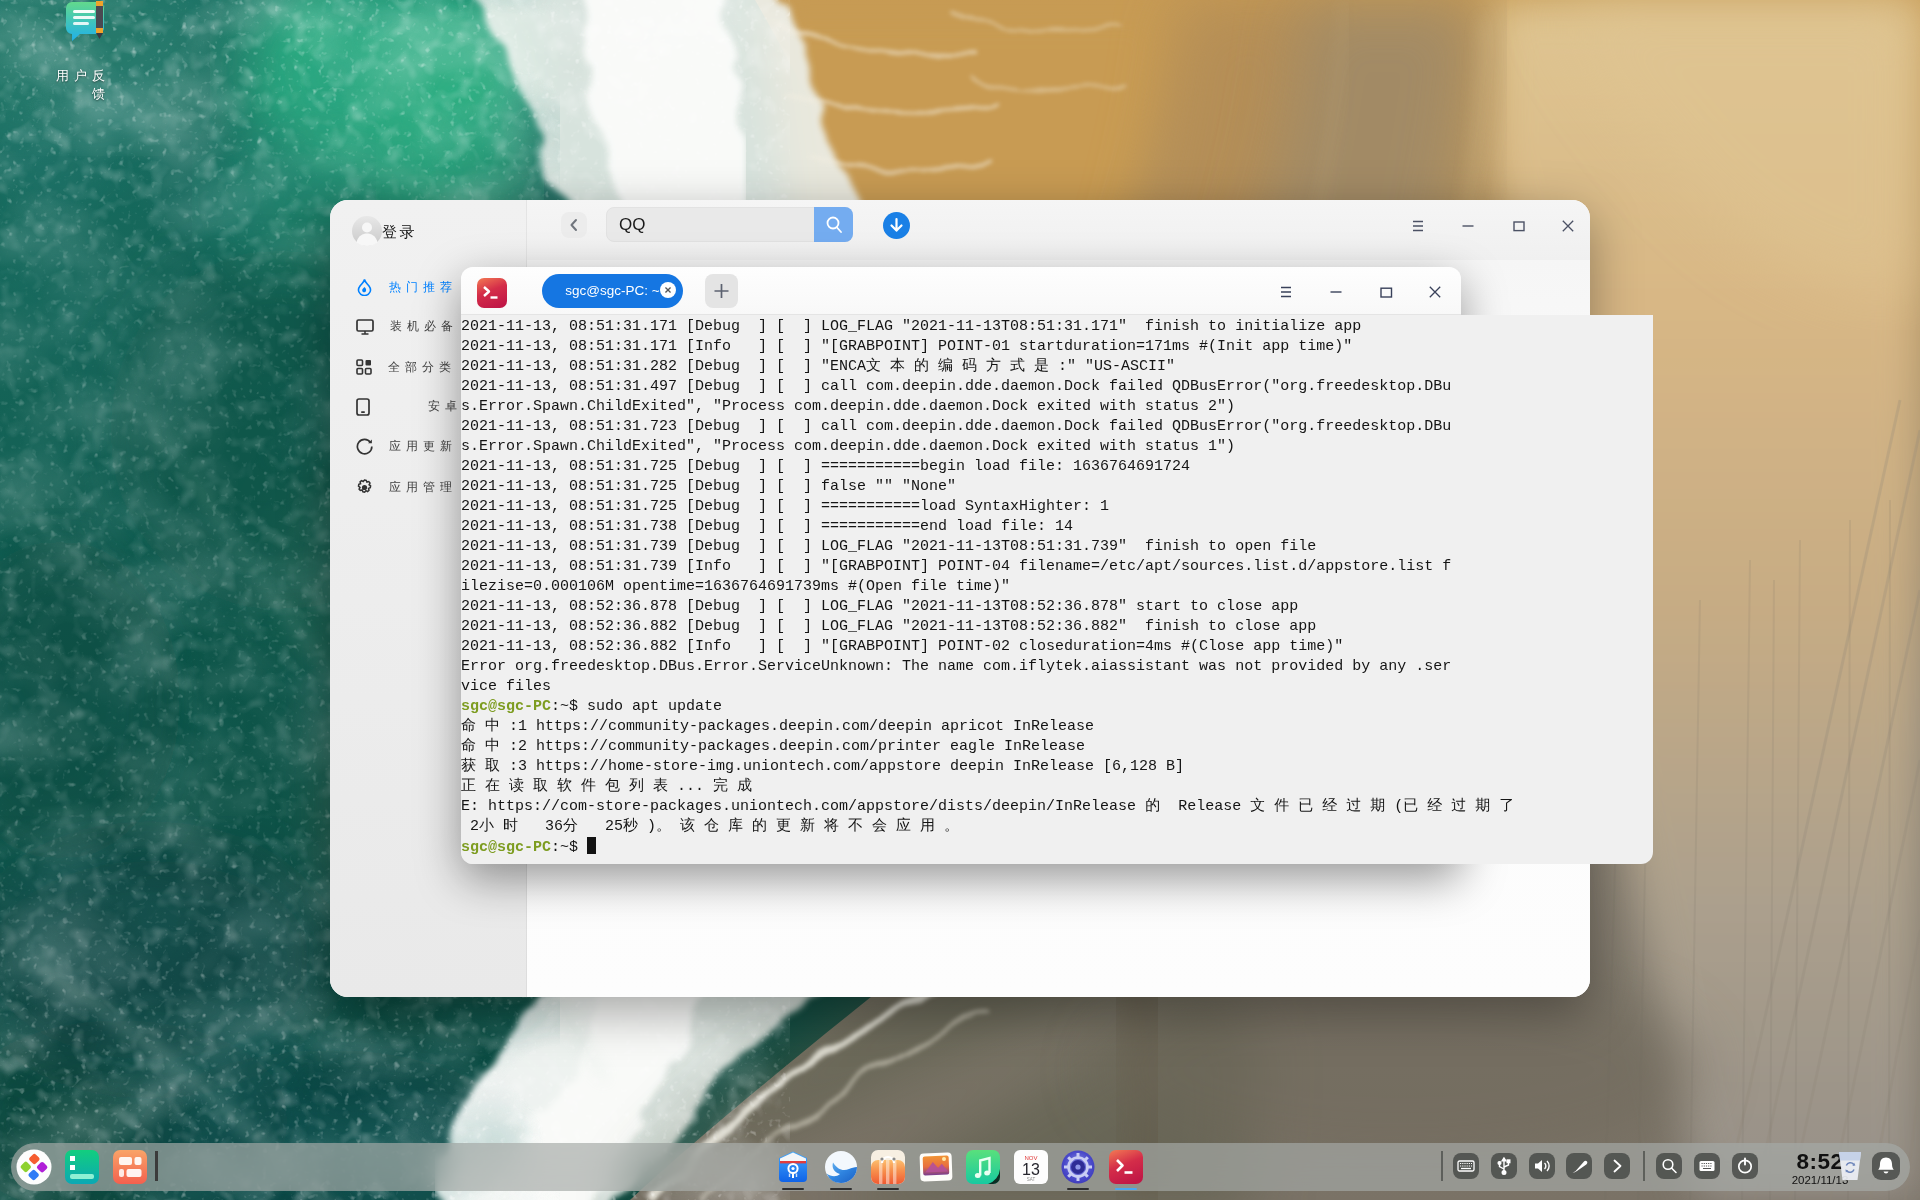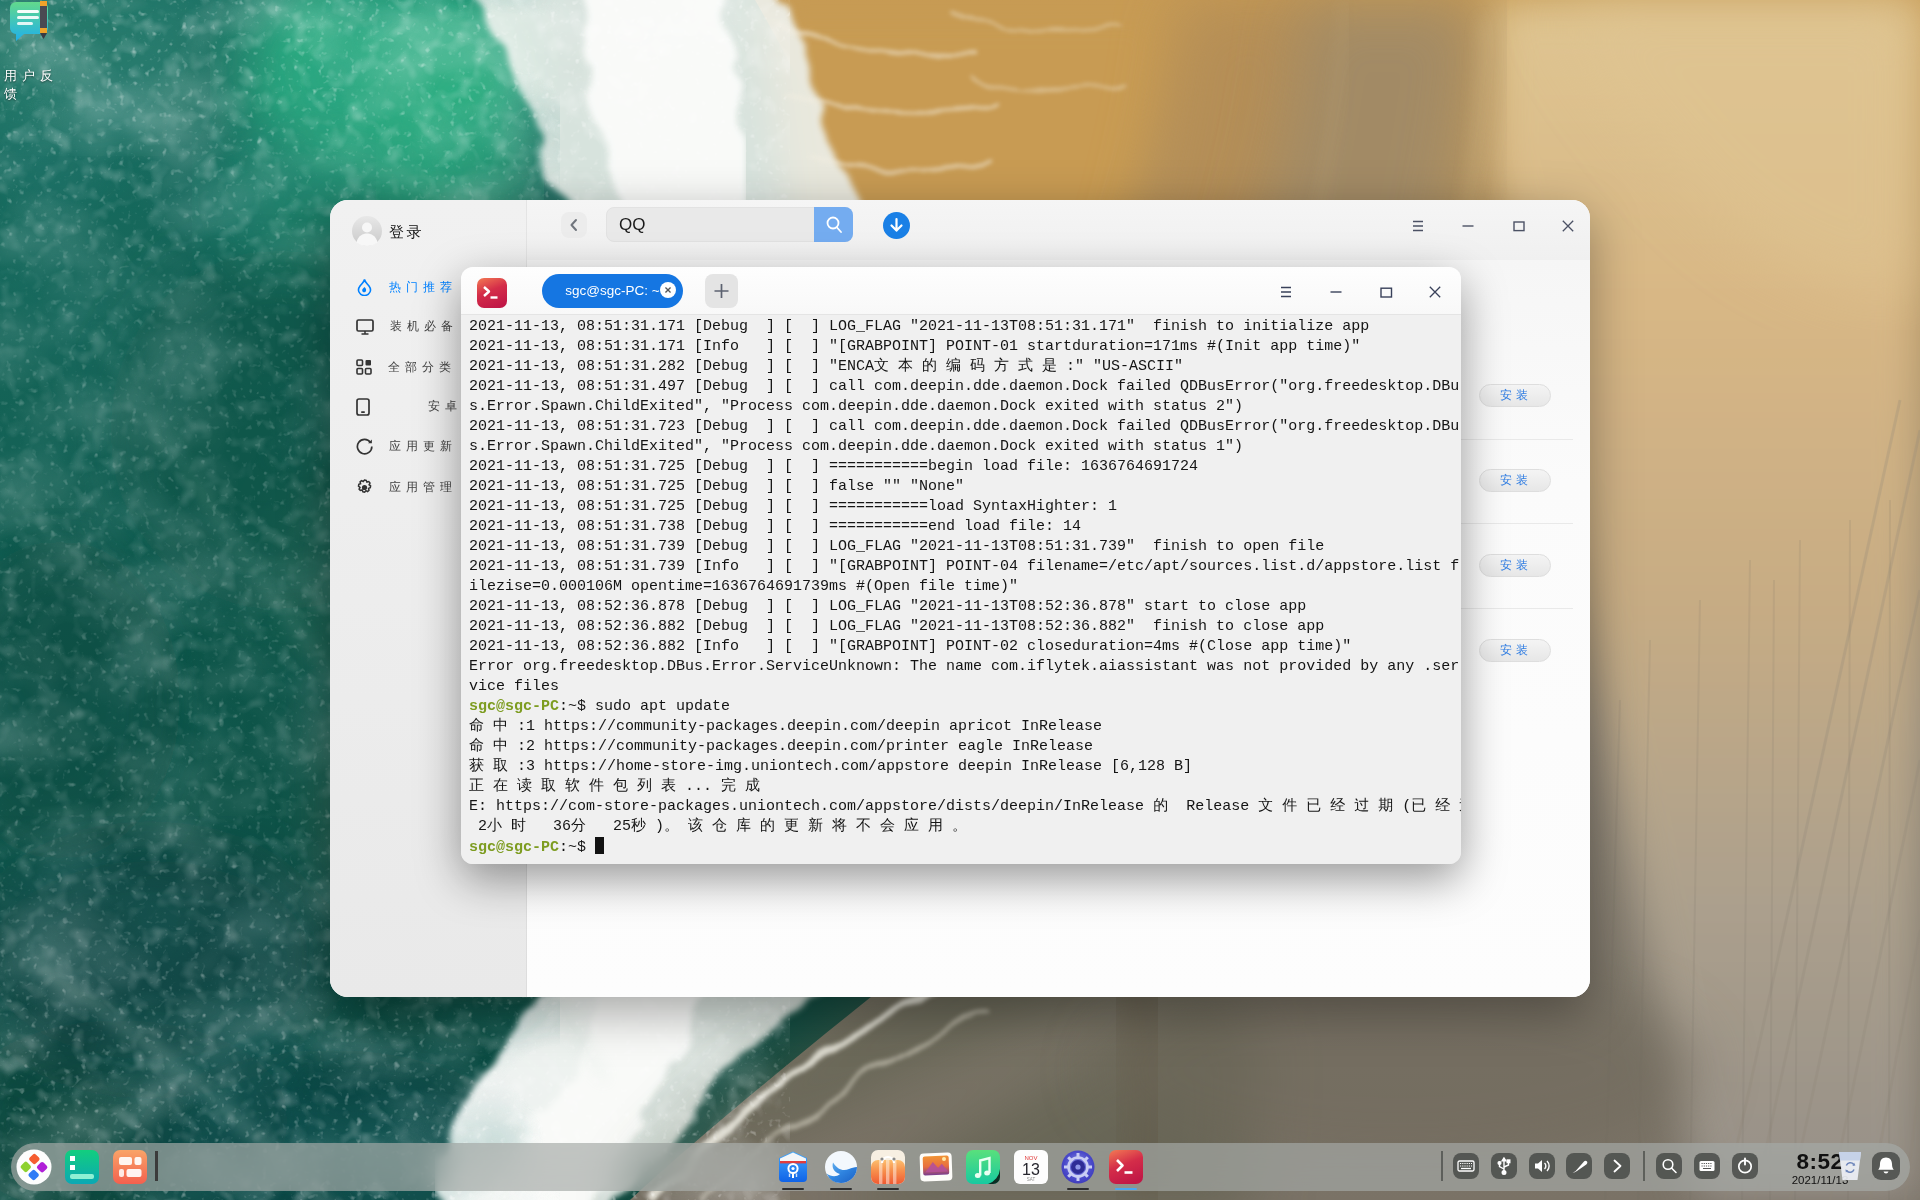--- a/index.html
+++ b/index.html
@@ -1,21 +1,21 @@
 <!DOCTYPE html>
 <html><head>
 <meta charset="utf-8">
 <style>
   * { margin:0; padding:0; box-sizing:border-box; }
   html,body { width:1920px; height:1200px; overflow:hidden; font-family:"Liberation Sans", sans-serif; }
   #wall { position:absolute; left:0; top:0; width:1920px; height:1200px; }
   .abs { position:absolute; }
 
   
-  #deskicon { position:absolute; left:4px; top:8; width:100px; text-align:left; }
+  #deskicon { position:absolute; left:10px; top:8; width:100px; text-align:right; }
   #deskicon .lbl { color:#fff; font-size:13px; line-height:18px; margin-top:17px; letter-spacing:5px;
      text-shadow:0 1px 2px rgba(0,0,0,.55); }
 
   
   #store { position:absolute; left:330px; top:200px; width:1260px; height:797px;
      border-radius:18px; background:#fbfbfb; box-shadow:0 15px 50px rgba(0,0,0,.35);
   }
   #store .sidebar { position:absolute; left:0; top:0; width:197px; height:797px;
      background:linear-gradient(180deg,#f1f1f1,#e9e9e9);
      border-radius:18px 0 0 18px; box-shadow:inset -1px 0 0 rgba(0,0,0,.05); }
@@ -32,24 +32,24 @@
   .install { position:absolute; left:952px; width:72px; height:23px; border-radius:12px;
      background:linear-gradient(180deg,#f4f4f4,#e7e7e7); border:1px solid #dedede;
      color:#2e7ce2; font-size:12px; text-align:center; line-height:21px; letter-spacing:4px; padding-left:2px; }
 
   
   #term { position:absolute; left:461px; top:267px; width:1000px; height:597px;
      border-radius:12px; background:#f0f0f0; box-shadow:0 15px 45px rgba(0,0,0,.4); }
   #term .tbar { position:absolute; left:0; top:0; width:1000px; height:48px;
      background:linear-gradient(180deg,#fefefe,#f8f8f8); border-radius:12px 12px 0 0;
      border-bottom:1px solid #e4e4e4; }
-  #term .tcontent { position:absolute; left:0; top:48px; width:1000px; height:549px;
+  #term .tcontent { position:absolute; left:0; top:48px; width:1192px; height:549px;
      background:#f0f0f0; border-radius:0 0 12px 12px; overflow:hidden;
      font-family:"Liberation Mono", monospace; font-size:15px; line-height:20px; color:#141414;
-     white-space:pre; padding-left:8px; padding-top:2px; }
+     white-space:pre; padding-left:0px; padding-top:2px; }
   .grn { color:#7d9c20; font-weight:bold; }
   .cjk { letter-spacing:9px; }
   .cur { display:inline-block; width:9px; height:17px; background:#121212; vertical-align:-3px; }
 
   
   #dock { position:absolute; left:11px; top:1143px; width:1899px; height:48px;
      border-radius:24px; background:rgba(165,170,166,0.68);
      -webkit-backdrop-filter:blur(16px); backdrop-filter:blur(16px); }
   .dicon { position:absolute; top:7px; width:34px; height:34px; }
   .uline { position:absolute; top:44.5px; width:22px; height:2.5px; background:#2e2e2e; border-radius:1px; }
@@ -237,21 +237,21 @@
       <defs>
           <linearGradient id="av" x1="0" y1="0" x2="0" y2="1">
         <stop offset="0" stop-color="#e8e8e8"></stop>
             <stop offset="1" stop-color="#c9c9c9"></stop>
           </linearGradient>
         </defs>
       <circle cx="15" cy="15" r="15" fill="url(#av)"></circle>
       <circle cx="15" cy="11.5" r="5" fill="#f7f7f7"></circle>
       <path d="M4.5,26.5 C6,19.5 11,17.5 15,17.5 C19,17.5 24,19.5 25.5,26.5 C22.6,29 19,30 15,30 C11,30 7.4,29 4.5,26.5 Z" fill="#f7f7f7"></path>
     </svg>
-    <div class="abs" style="left:59px;top:23px;font-size:15px;color:#111;letter-spacing:2.5px;">登录</div>
+    <div class="abs" style="left:52px;top:23px;font-size:15px;color:#111;letter-spacing:2.5px;">登录</div>
 
     <div class="navitem" style="top:76px;color:#0081ff;">
       <svg width="17" height="17" viewBox="0 0 17 17">
           <path d="M8.5,0.5 C9,3.5 11.5,5 13,7 C14.5,9 15,11 14,13 C12.9,15.2 10.9,16.5 8.5,16.5 C6.1,16.5 4.1,15.2 3,13 C2,11 2.5,9 4,7 C5.5,5 8,3.5 8.5,0.5 Z" fill="none" stroke="#0081ff" stroke-width="1.6"></path>
           <path d="M8.5,8 C9.8,9.3 10.4,10.4 10,11.7 C9.7,12.8 8.9,13.4 8,13.3 C7.1,13.2 6.3,12.6 6.2,11.5 C6.1,10.3 7.2,9.2 8.5,8 Z" fill="#0081ff"></path>
         </svg>
       <span>热门推荐</span>
     </div>
     <div class="navitem" style="top:115.5px;text-align:center;">
       <svg width="18" height="16" viewBox="0 0 18 16">

